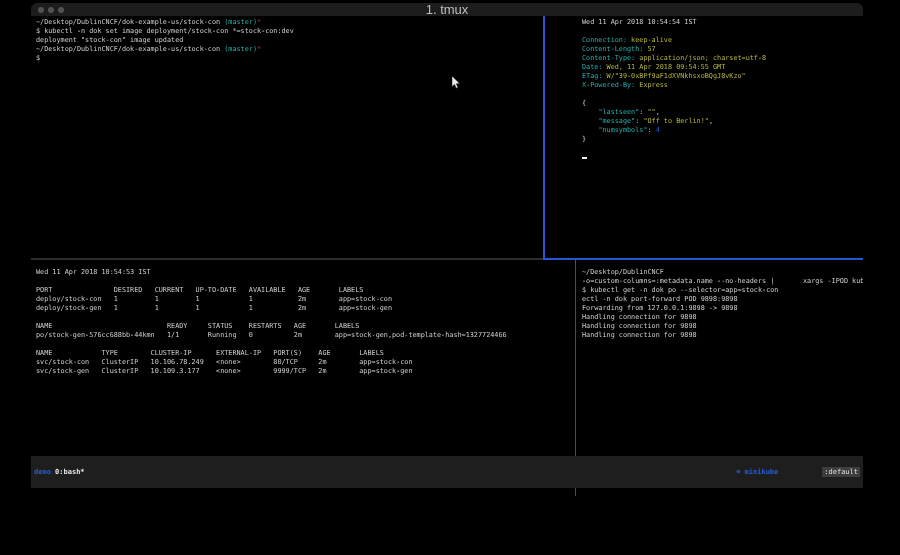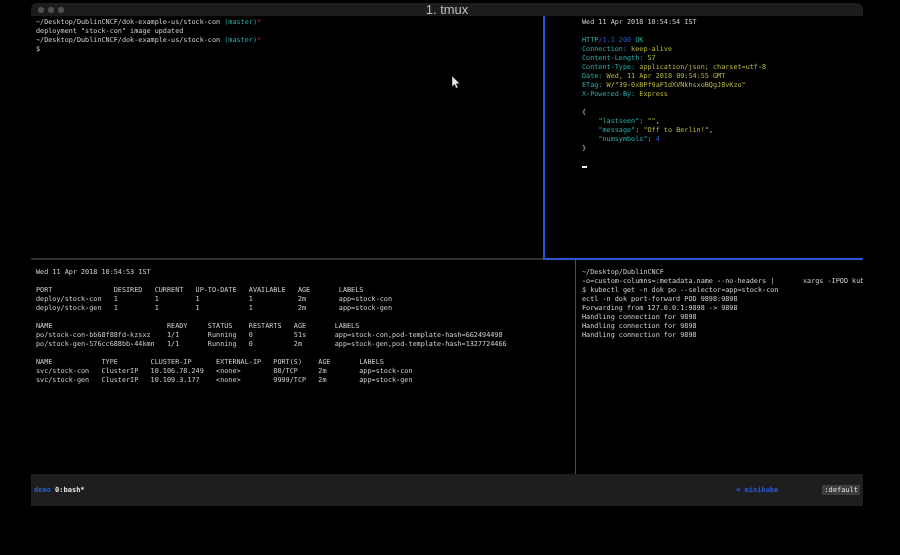--- a/index.html
+++ b/index.html
@@ -19,21 +19,21 @@
   .pane-tr { left:514px; top:0;  width:318px; height:242px; padding:2px 0 0 5px;margin-left:32px; }
   .pane-bl { left:0;   top:244px; width:543px; height:236px; padding:8px 16px 0 5px; }
   .pane-br { left:546px; top:244px; width:286px; height:212px; padding:8px 0 10px 5px; }
   .vdiv-top    { position:absolute; left:512px; top:0;     width:2px; height:242px; background:var(--active-border); }
   .hdiv-left   { position:absolute; left:0;     top:242px; width:512px; height:2px; background:var(--inactive-border); }
   .hdiv-right  { position:absolute; left:512px; top:242px; width:320px; height:2px; background:var(--active-border); }
   .vdiv-bottom { position:absolute; left:544px; top:244px; width:1px; height:236px; background:#4f4f4f; }
   .c-fg{color:var(--fg);} .c-cyan{color:var(--cyan);} .c-yellow{color:var(--yellow);text-align:right;}
   .c-blue{color:var(--blue);} .c-red{color:var(--red);}
   .cursor-block { display:inline-block; width:5px; height:2.5px; background:#f2f2f2; vertical-align:baseline; }
-  .statusbar { position:absolute; left:0; bottom:7px; right:0; height:24px; background:#1e1e1e;
+  .statusbar { position:absolute; left:0; bottom:25px; right:0; height:24px; background:#1e1e1e;
                font-size:7px; line-height:10px; display:flex; justify-content:space-between;
                padding:16px 3px; white-space:pre; }
   .sb-left, .sb-right { display:flex; align-items:center; white-space:pre; }
   .sb-session { color:var(--blue); font-weight:bold; }
   .sb-window  { color:#e6e6e6; font-weight:bold; }
   .sb-kube-icon, .sb-kube-ctx { color:var(--blue); font-weight:bold; }
   .sb-kube-ns { color:#e0e0e0; background:#3d3d3d; padding:0 2px;margin-left:44px; }
   .mouse { position:absolute; left:452px; top:74px; z-index:5; }
 </style>
 </head>
@@ -46,28 +46,28 @@
       <span class="dot"></span>
       <span class="dot"></span>
       <span class="dot"></span>
     </div>
     <div class="title">1. tmux</div>
   </div>
 
   <div class="term">
     <div class="pane pane-tl" id="pane-tl">
         <div class="tl"><span class="c-fg">~/Desktop/DublinCNCF/dok-example-us/stock-con </span><span class="c-cyan">(master)</span><span class="c-red">*</span></div>
+        <div class="tl"><span class="c-fg">$ kubectl -n dok set image deployment/stock-con *=stock-con:dev</span></div>
         <div class="tl"><span class="c-fg">deployment "stock-con" image updated</span></div>
         <div class="tl"><span class="c-fg">~/Desktop/DublinCNCF/dok-example-us/stock-con </span><span class="c-cyan">(master)</span><span class="c-red">*</span></div>
         <div class="tl"><span class="c-fg">$</span></div>
       </div>
     <div class="pane pane-tr" id="pane-tr">
         <div class="tl"><span class="c-fg">Wed 11 Apr 2018 10:54:54 IST</span></div>
         <div class="tl"></div>
-        <div class="tl"><span class="c-cyan">HTTP</span><span class="c-blue">/1.1 200</span><span class="c-fg"> </span><span class="c-cyan">OK</span></div>
         <div class="tl"><span class="c-cyan">Connection:</span><span class="c-yellow"> keep-alive</span></div>
         <div class="tl"><span class="c-cyan">Content-Length:</span><span class="c-yellow"> 57</span></div>
         <div class="tl"><span class="c-cyan">Content-Type:</span><span class="c-yellow"> application/json; charset=utf-8</span></div>
         <div class="tl"><span class="c-cyan">Date:</span><span class="c-yellow"> Wed, 11 Apr 2018 09:54:55 GMT</span></div>
         <div class="tl"><span class="c-cyan">ETag:</span><span class="c-yellow"> W/"39-0xBPf9aF1dXVNkhsxoBQgJ8vKzo"</span></div>
         <div class="tl"><span class="c-cyan">X-Powered-By:</span><span class="c-yellow"> Express</span></div>
         <div class="tl"></div>
         <div class="tl"><span class="c-fg">{</span></div>
         <div class="tl"><span class="c-fg">    </span><span class="c-cyan">"lastseen"</span><span class="c-fg">: </span><span class="c-yellow">""</span><span class="c-fg">,</span></div>
         <div class="tl"><span class="c-fg">    </span><span class="c-cyan">"message"</span><span class="c-fg">: </span><span class="c-yellow">"Off to Berlin!"</span><span class="c-fg">,</span></div>
@@ -77,21 +77,20 @@
         <div class="tl"><span class="cursor-block"></span></div>
       </div>
     <div class="pane pane-bl" id="pane-bl">
         <div class="tl">Wed 11 Apr 2018 10:54:53 IST</div>
         <div class="tl"></div>
         <div class="tl">PORT               DESIRED   CURRENT   UP-TO-DATE   AVAILABLE   AGE       LABELS</div>
         <div class="tl">deploy/stock-con   1         1         1            1           2m        app=stock-con</div>
         <div class="tl">deploy/stock-gen   1         1         1            1           2m        app=stock-gen</div>
         <div class="tl"></div>
         <div class="tl">NAME                            READY     STATUS    RESTARTS   AGE       LABELS</div>
-        <div class="tl">po/stock-con-bb68f88fd-kzsxz    1/1       Running   0          51s       app=stock-con,pod-template-hash=662494498</div>
         <div class="tl">po/stock-gen-576cc688bb-44kmn   1/1       Running   0          2m        app=stock-gen,pod-template-hash=1327724466</div>
         <div class="tl"></div>
         <div class="tl">NAME            TYPE        CLUSTER-IP      EXTERNAL-IP   PORT(S)    AGE       LABELS</div>
         <div class="tl">svc/stock-con   ClusterIP   10.106.78.249   &lt;none&gt;        80/TCP     2m        app=stock-con</div>
         <div class="tl">svc/stock-gen   ClusterIP   10.109.3.177    &lt;none&gt;        9999/TCP   2m        app=stock-gen</div>
       </div>
     <div class="pane pane-br" id="pane-br">
         <div class="tl">~/Desktop/DublinCNCF</div>
         <div class="tl">-o=custom-columns=:metadata.name --no-headers |       xargs -IPOD kub</div>
         <div class="tl">$ kubectl get -n dok po --selector=app=stock-con</div>

